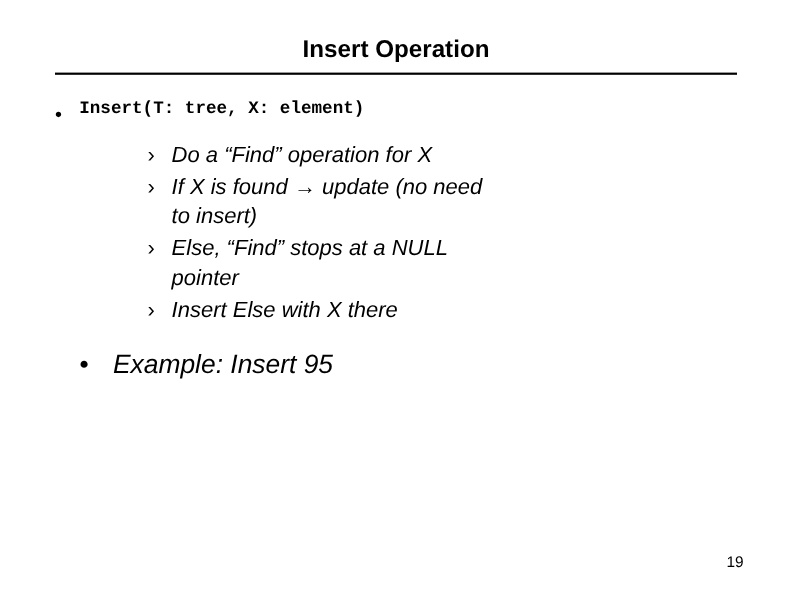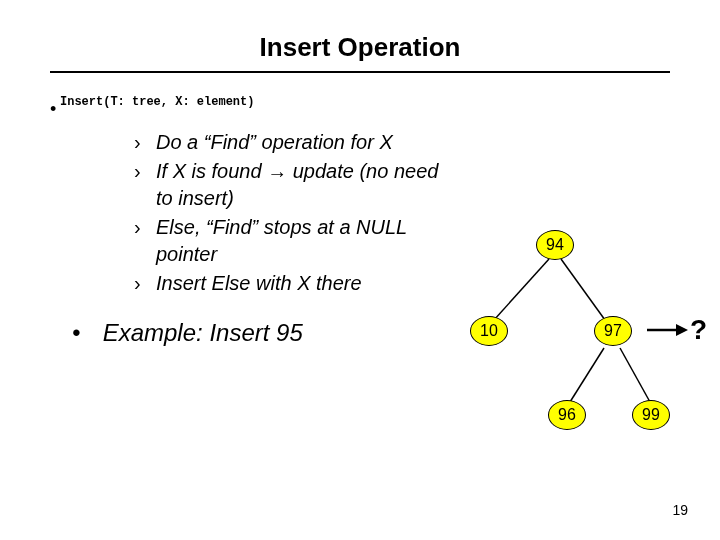--- a/index.html
+++ b/index.html
@@ -1,34 +1,34 @@
 <!DOCTYPE html>
 <html><head>
 <meta charset="utf-8">
 <style>
   * { box-sizing: border-box; margin: 0; padding: 0; }
   html, body { width: 720px; height: 540px; background: #fff; font-family: Arial, Helvetica, sans-serif; color: #000; }
   .slide { position: relative; width: 720px; height: 540px; }
-  .title { font-size: 26px; text-align: center; padding-top: 32px; }
+  .title { font-size: 22px; text-align: center; padding-top: 32px; }
   .rule { border: none; border-top: 2px solid #000; margin: 8px 50px 0 50px; }
   .body { position: relative; padding: 22px 40px 0 44px; }
-  .sig { font-family: "Courier New", Courier, monospace; font-size: 12px; font-weight: bold; margin-left: 16px; }
+  .sig { font-family: "Courier New", Courier, monospace; font-size: 16px; font-weight: bold; margin-left: 28px; }
   .dot { position: absolute; left: 50px; top: 26px; font-size: 18px; }
   .sublist { margin: 20px 0 0 90px; width: 320px; font-size: 20px; line-height: 1.35; }
   .sublist .row { display: flex; margin-bottom: 2px; }
   .sublist .mk { width: 22px; flex: 0 0 22px; }
   .sublist .tx { flex: 1; font-style: italic; }
   .example { font-size: 24px; margin: 22px 0 0 28px; font-style: italic; }
   .exdot { display: inline-block; width: 24px; }
   .tree { position: absolute; left: 452px; top: 230px; width: 260px; height: 230px; }
   .node { position: absolute; width: 38px; height: 30px; border: 1.5px solid #000; border-radius: 50%; background: #ffff00; text-align: center; line-height: 28px; font-size: 16px; }
   .edge { stroke: #000; stroke-width: 1.5; }
   .arrowline { stroke: #000; stroke-width: 2.5; }
   .qmark { position: absolute; font-size: 28px; font-weight: bold; }
-  .pagenum { position: absolute; right: 32px; bottom: 22px; font-size: 14px; }
+  .pagenum { position: absolute; right: 44px; bottom: 22px; font-size: 14px; }
 </style>
 </head>
 <body>
 
 <div class="slide">
 
   <h1 class="title">Insert Operation</h1>
   <hr class="rule">
 
   <div class="body">
@@ -53,31 +53,15 @@
         <span class="tx">Insert Else with X there</span>
       </div>
     </div>
 
     <div class="example">
       <span class="exdot">•</span>
       <span>Example: Insert 95</span>
     </div>
   </div>
 
-  <div class="tree">
-    <svg width="260" height="230" style="position:absolute;left:0;top:0">
-      <line class="edge" x1="97" y1="29" x2="42" y2="90"></line>
-      <line class="edge" x1="109" y1="29" x2="153" y2="90"></line>
-      <line class="edge" x1="152" y1="118" x2="118" y2="172"></line>
-      <line class="edge" x1="168" y1="118" x2="198" y2="172"></line>
-      <line class="arrowline" x1="195" y1="100" x2="224" y2="100"></line>
-      <polygon points="224,94 224,106 236,100" fill="#000"></polygon>
-    </svg>
-    <div class="node" style="left:84px; top:0px">94</div>
-    <div class="node" style="left:18px; top:86px">10</div>
-    <div class="node" style="left:142px; top:86px">97</div>
-    <div class="node" style="left:96px; top:170px">96</div>
-    <div class="node" style="left:180px; top:170px">99</div>
-    <div class="qmark" style="left:238px; top:84px">?</div>
-  </div>
 
   <div class="pagenum">19</div>
 </div>
 
 </body></html>

